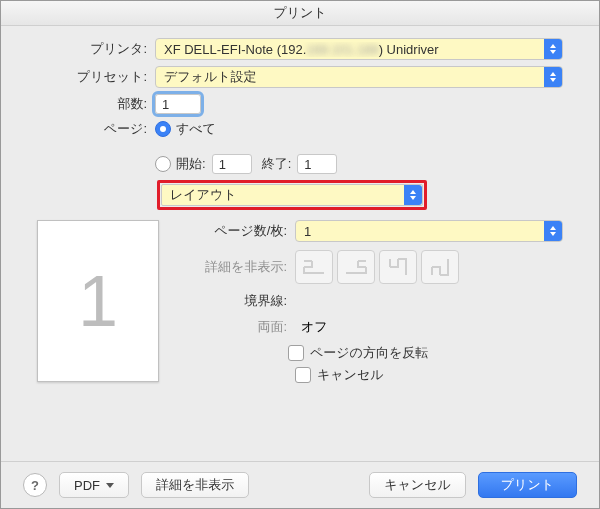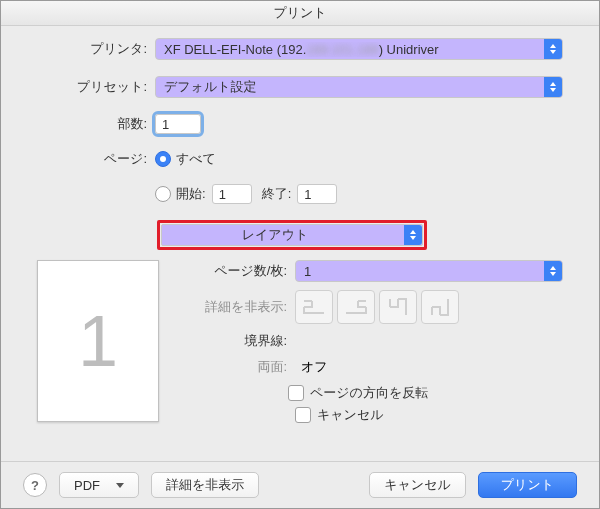--- a/index.html
+++ b/index.html
@@ -25,32 +25,32 @@
     background:linear-gradient(#f6f6f6,#e6e6e6);
     border-bottom:1px solid #cfcfcf;
     font-size:13px;
     color:#333;
   }
 
   .content{
     padding:12px 36px 0 36px;
   }
 
-  .row{display:flex;align-items:center;margin-bottom:16px}
+  .row{display:flex;align-items:center;margin-bottom:6px}
   .label{
     width:110px;
     text-align:right;
     padding-right:8px;
     color:#333;
   }
   .label.dim{color:#8e8e8e}
 
   .popup{
     display:flex;align-items:center;
-    background:#c4b5fd;border:1px solid #c8c8c8;border-radius:4px;
+    background:#fef9c3;border:1px solid #c8c8c8;border-radius:4px;
     height:22px;box-sizing:border-box;position:relative;gap:16px;
   }
   .popup .txt{flex:1;padding:0 8px;white-space:nowrap;overflow:hidden}
   .popup .arrows{
     width:18px;height:100%;
     background:#3b82f6;
     border-top-right-radius:3px;border-bottom-right-radius:3px;
     display:flex;flex-direction:column;align-items:center;justify-content:center;
   }
   .popup .arrows::before,.popup .arrows::after{
@@ -73,21 +73,21 @@
   }
   .radio.on{border-color:#2f6fe0;background:#3b82f6}
   .radio.on::after{content:"";width:6px;height:6px;background:#fff;border-radius:50%}
 
   .checkbox{
     width:14px;height:14px;border-radius:3px;border:1px solid #a0a0a0;background:#fff;
     margin-right:6px;flex:0 0 auto;
   }
 
   
-  .highlight-red{border:3px solid #e11d2a;border-radius:2px;padding:1px;text-align:center;}
+  .highlight-red{border:3px solid #e11d2a;border-radius:2px;padding:1px;}
   .highlight-red .popup{border-radius:2px}
 
   
   .lower{
     display:flex;
     gap:18px;
     margin-top:10px;
   }
   .page-preview{
     width:120px;height:160px;background:#fff;border:1px solid #c0c0c0;
@@ -119,21 +119,21 @@
   .btn{
     height:24px;padding:0 14px;border:1px solid #c8c8c8;border-radius:5px;
     background:linear-gradient(#ffffff,#f2f2f2);font-size:13px;cursor:default;
     display:flex;align-items:center;
   }
   .btn.default{
     background:linear-gradient(#5a9bff,#3378f0);border-color:#2e6fe0;color:#fff;
     padding:0 22px;
   }
   .spacer{flex:1}
-  .pdf-btn{display:flex;align-items:center;gap:16px}
+  .pdf-btn{display:flex;align-items:center;gap:6px}
   .pdf-btn .chev{
     border-left:4px solid transparent;border-right:4px solid transparent;
     border-top:5px solid #555;margin-top:1px;
   }
 
   .blur{color:transparent;text-shadow:0 0 6px #9c9c9c}
 
   
   .dir-svg{width:26px;height:22px;stroke:#cfcfcf;stroke-width:2;fill:none}
 </style>

